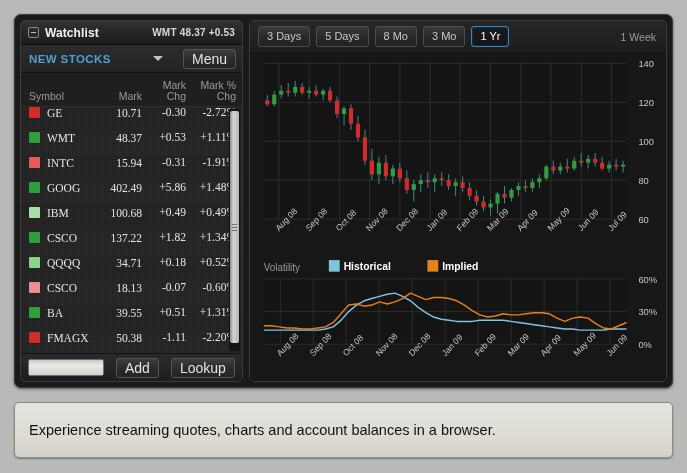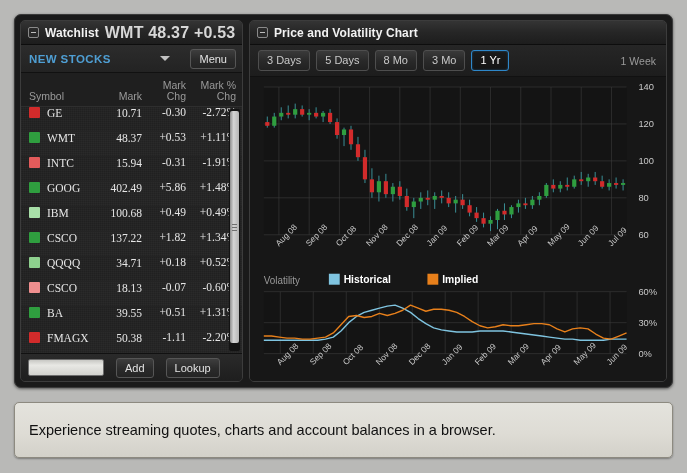--- a/index.html
+++ b/index.html
@@ -58,21 +58,21 @@
     content: ""; position: absolute;
     left: 2px; right: 2px; top: 4px; height: 1px;
     background: #bdbdbd;
   }
   .panel-title {
     color: #f2f2f2; font-size: 12px; font-weight: bold;
     letter-spacing: 0.1px; white-space: nowrap;
   }
   .ticker-readout {
     margin-left: auto;
-    color: #d7d7d7; font-size: 16px; font-weight: bold;
+    color: #d7d7d7; font-size: 10px; font-weight: bold;
     white-space: nowrap; letter-spacing: 0.2px;
   }
 
   
   .wl-controls {
     height: 28px; flex: 0 0 28px;
     display: flex; align-items: center;
     padding: 0 6px 0 8px;
     gap: 16px;
     background: linear-gradient(180deg, #2c2c2c 0%, #232323 100%);
@@ -89,21 +89,21 @@
     width: 0; height: 0;
     border-left: 5px solid transparent;
     border-right: 5px solid transparent;
     border-top: 5px solid #c2c2c2;
   }
   .btn {
     background: linear-gradient(180deg, #3e3e3e 0%, #2b2b2b 52%, #242424 100%);
     border: 1px solid #565656;
     border-radius: 3px;
     color: #e2e2e2;
-    font-size: 11px;
+    font-size: 14px;
     padding: 2px 8px;
     line-height: 14px;
     white-space: nowrap;
     cursor: pointer;
   }
 
   
   .wl-head {
     display: flex; align-items: flex-end;
     padding: 4px 6px 4px 8px;
@@ -334,24 +334,20 @@
 
       <div class="wl-footer">
         <input class="sym-input" type="text" placeholder="" style="">
         <button class="btn">Add</button>
         <button class="btn">Lookup</button>
       </div>
     </div>
 
     <div class="panel chartpanel">
 
-      <div class="panel-titlebar">
-        <span class="collapse-icon"></span>
-        <span class="panel-title">Price and Volatility Chart</span>
-      </div>
 
       <div class="range-bar">
         <div id="range-host" style="display:flex;gap:6px;align-items:center;">
             <button class="range-btn">3 Days</button>
             <button class="range-btn">5 Days</button>
             <button class="range-btn">8 Mo</button>
             <button class="range-btn">3 Mo</button>
             <button class="range-btn active">1 Yr</button>
           </div>
         <span class="week-label">1 Week</span>

